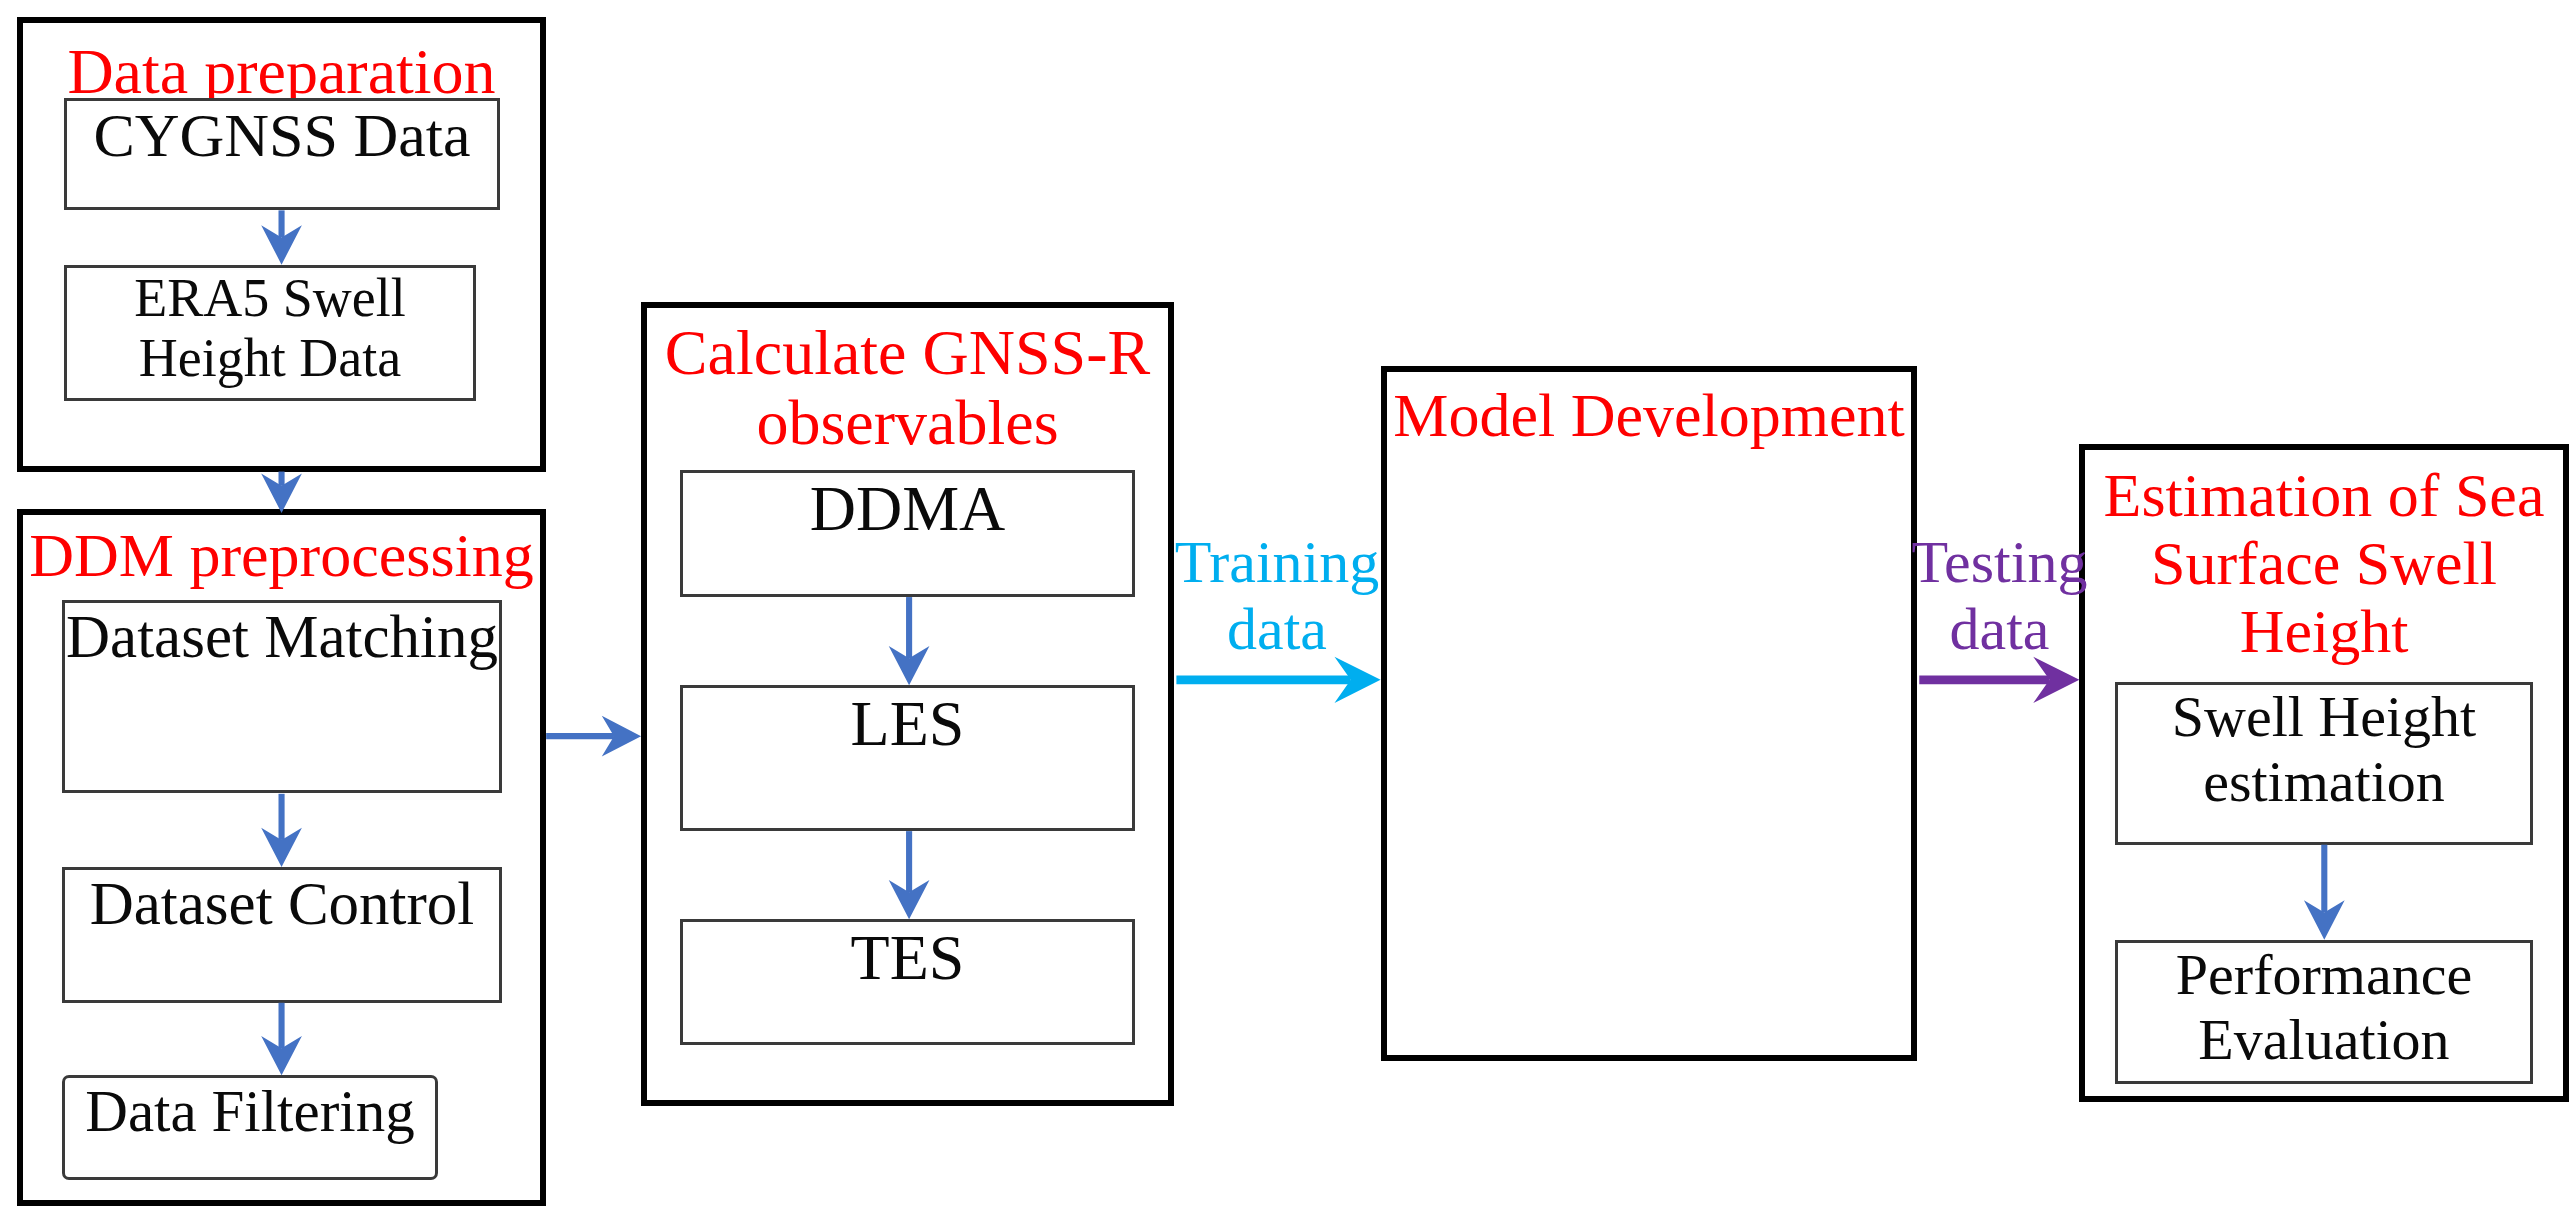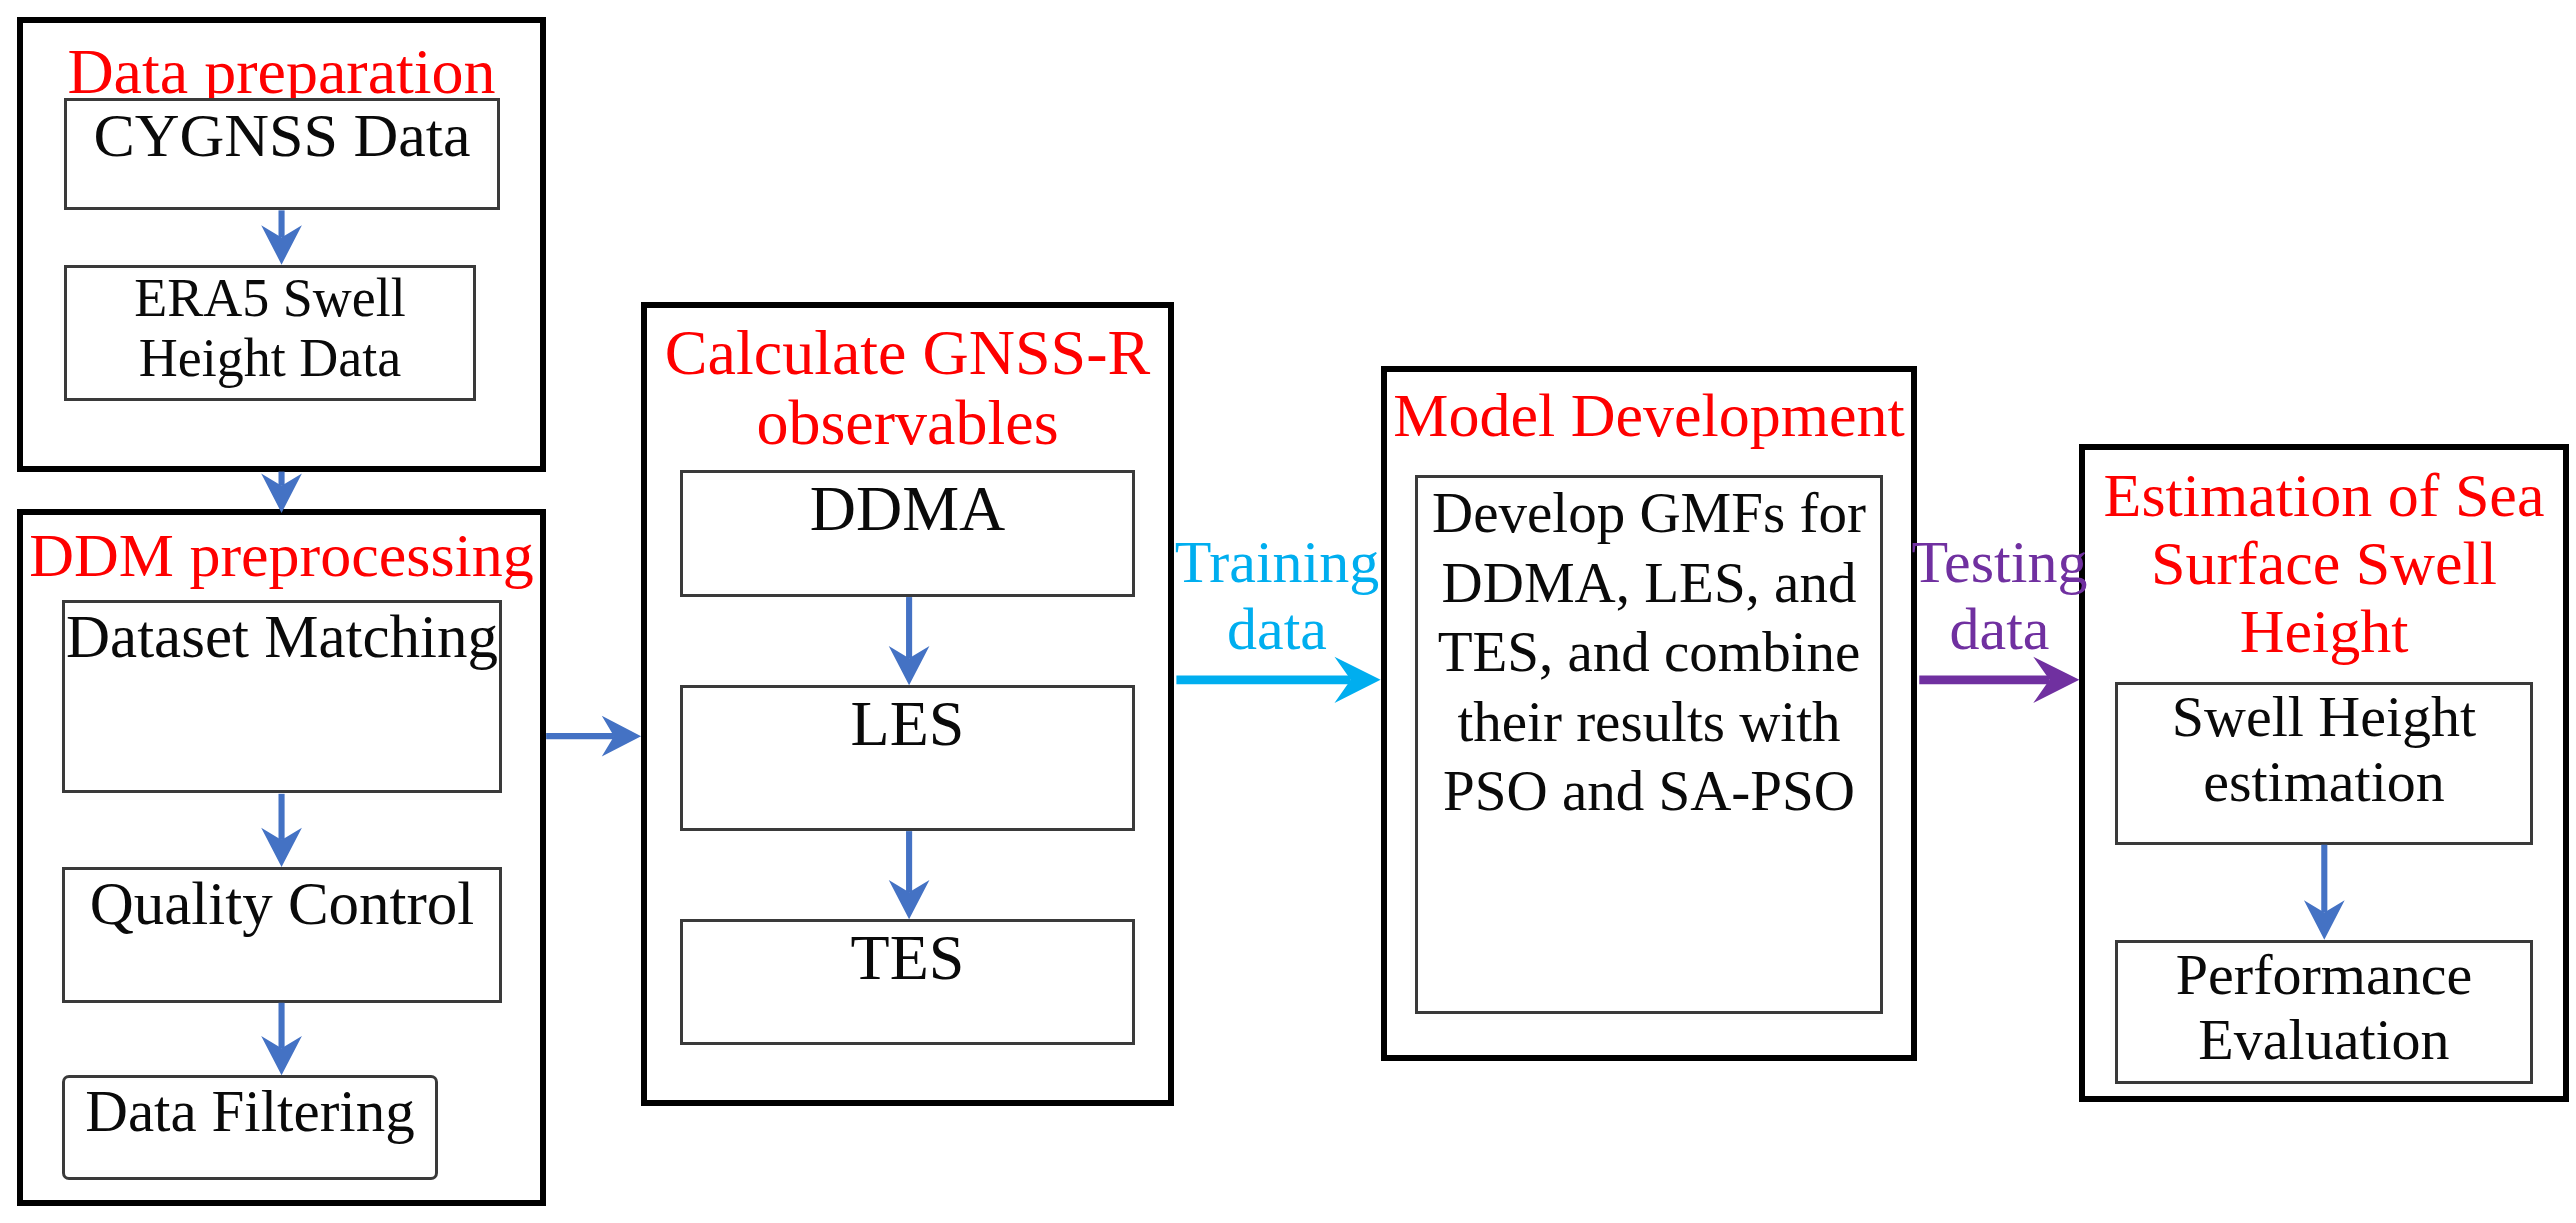--- a/index.html
+++ b/index.html
@@ -75,48 +75,41 @@
     <span>ERA5 Swell
 Height Data</span>
   </div>
 
   <div class="outer-box" style="left:17px;top:509px;width:529px;height:697px;"></div>
   <div class="section-title" style="left:17px;top:521px;width:529px;font-size:62px;">DDM preprocessing</div>
   <div class="inner-box" style="left:62px;top:600px;width:440px;height:193px;font-size:61px;">
     <span>Dataset Matching</span>
   </div>
   <div class="inner-box" style="left:62px;top:867px;width:440px;height:136px;font-size:61px;">
-    <span>Quality Control</span>
+    <span>Dataset Control</span>
   </div>
   <div class="inner-box" style="left:62px;top:1075px;width:376px;height:105px;font-size:59px;border-radius:7px;">
     <span>Data Filtering</span>
   </div>
 
   <div class="outer-box" style="left:641px;top:302px;width:533px;height:804px;"></div>
   <div class="section-title" style="left:641px;top:318px;width:533px;font-size:64px;">Calculate GNSS-R
 observables</div>
   <div class="inner-box" style="left:680px;top:470px;width:455px;height:127px;font-size:64px;">
     <span>DDMA</span>
   </div>
   <div class="inner-box" style="left:680px;top:685px;width:455px;height:146px;font-size:64px;">
     <span>LES</span>
   </div>
   <div class="inner-box" style="left:680px;top:919px;width:455px;height:126px;font-size:64px;">
     <span>TES</span>
   </div>
 
   <div class="outer-box" style="left:1381px;top:366px;width:536px;height:695px;"></div>
   <div class="section-title" style="left:1381px;top:381px;width:536px;font-size:62px;">Model Development</div>
-  <div class="inner-box" style="left:1415px;top:475px;width:468px;height:539px;font-size:57px;line-height:1.22;">
-    <span>Develop GMFs for
-DDMA, LES, and
-TES, and combine
-their results with
-PSO and SA-PSO</span>
-  </div>
 
   <div class="outer-box" style="left:2079px;top:444px;width:490px;height:658px;"></div>
   <div class="section-title" style="left:2079px;top:461px;width:490px;font-size:62px;">Estimation of Sea
 Surface Swell
 Height</div>
   <div class="inner-box" style="left:2115px;top:682px;width:418px;height:163px;font-size:58px;">
     <span>Swell Height
 estimation</span>
   </div>
   <div class="inner-box" style="left:2115px;top:940px;width:418px;height:144px;font-size:58px;">

